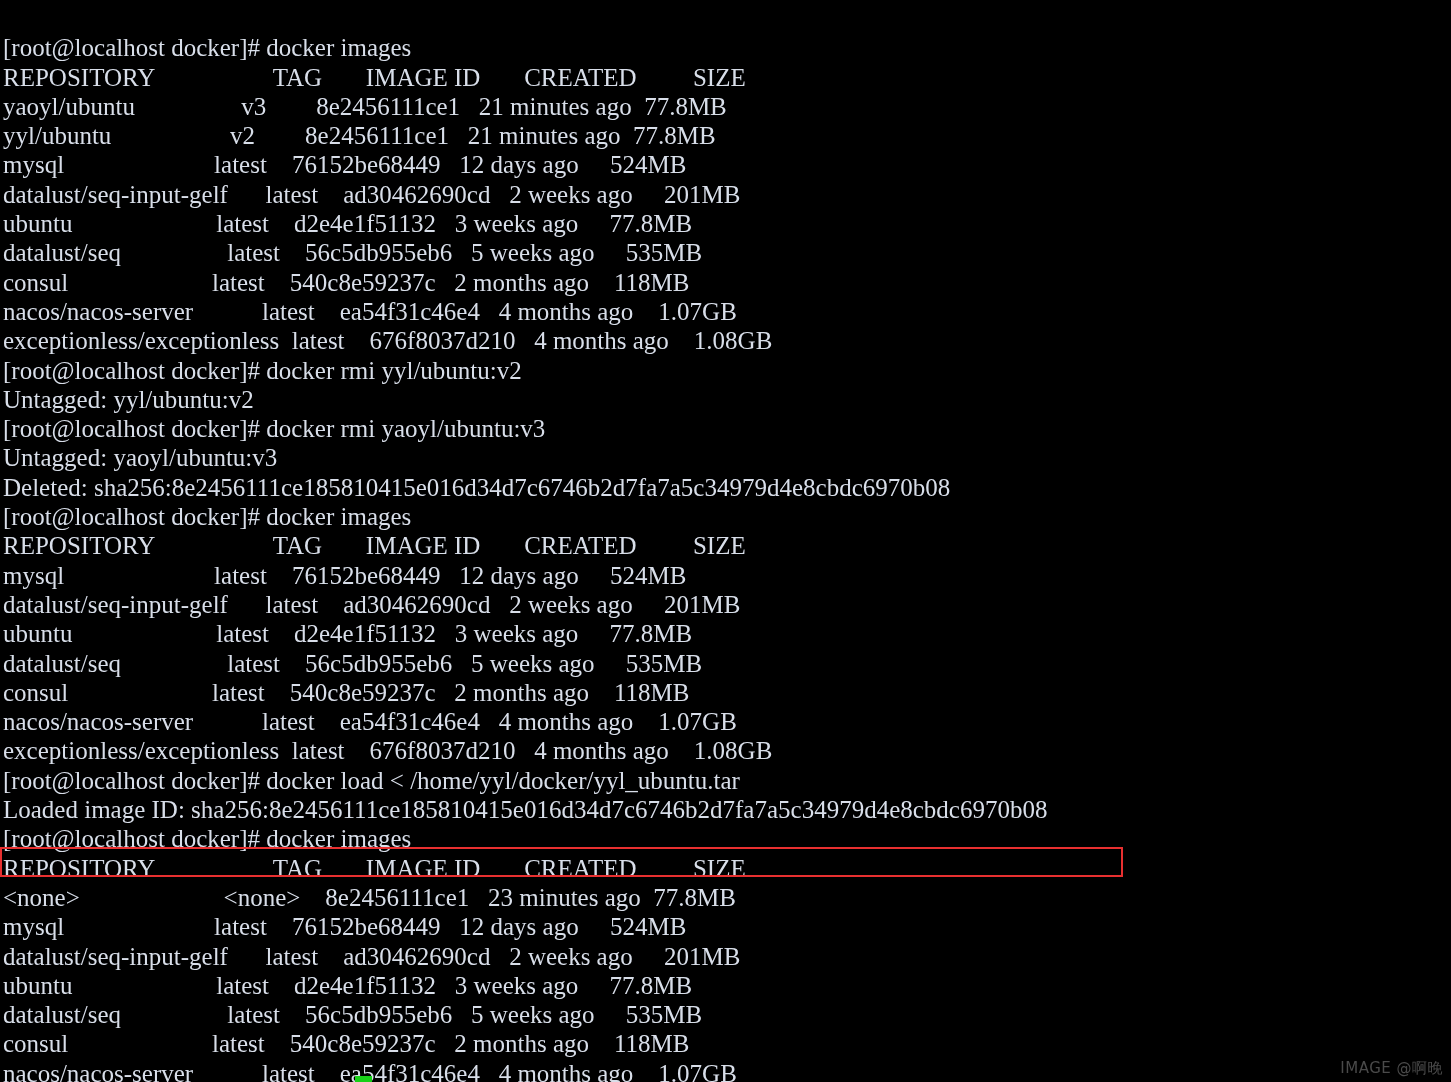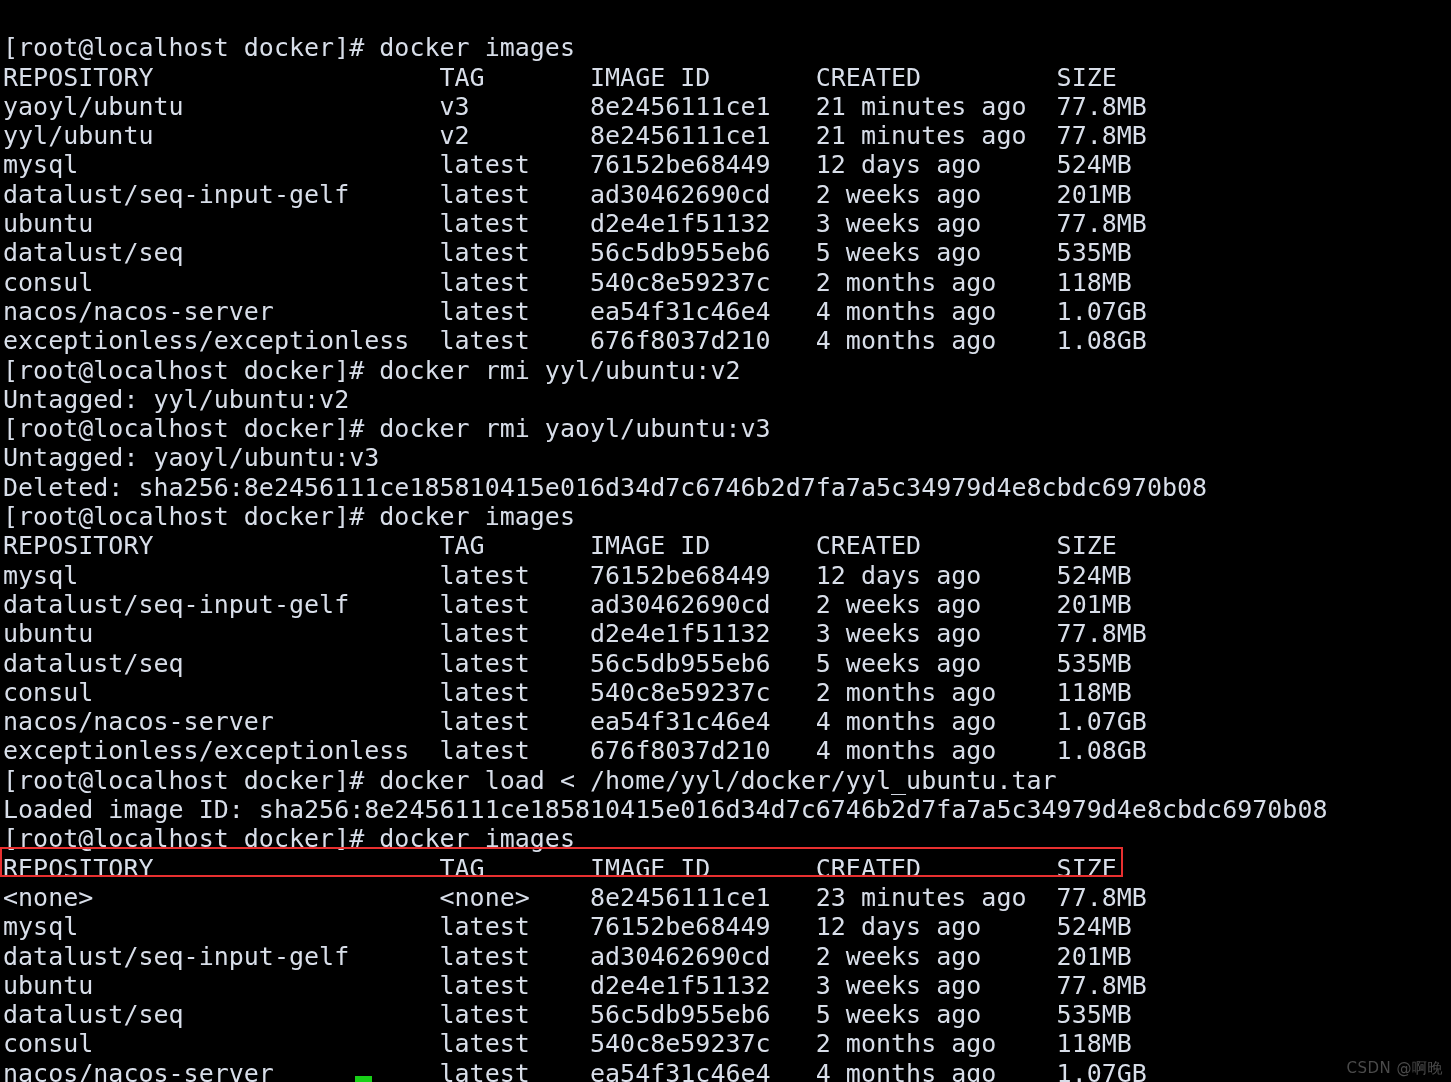--- a/index.html
+++ b/index.html
@@ -36,20 +36,21 @@
     font-size: 25px;
     line-height: 29.3px;
     letter-spacing: 0px;
     color: #d8dee9;
     -webkit-font-smoothing: none;
   }
   #screen .line {
     height: 29.3px;
     display: block;
     color: #d8dee9;
+    font-family: Liberation Serif, serif;
   }
 
   
   #highlight-box {
     position: absolute;
     border: 2px solid #e83030;
     box-sizing: border-box;
     pointer-events: none;
   }
 
@@ -75,15 +76,15 @@
 <body>
 
 <div id="terminal" style="background: rgb(0, 0, 0);">
 
   <pre id="screen" style="color: rgb(216, 222, 233);"><span class="line">&nbsp;</span><span class="line">[root@localhost docker]# docker images</span><span class="line">REPOSITORY                   TAG       IMAGE ID       CREATED         SIZE</span><span class="line">yaoyl/ubuntu                 v3        8e2456111ce1   21 minutes ago  77.8MB</span><span class="line">yyl/ubuntu                   v2        8e2456111ce1   21 minutes ago  77.8MB</span><span class="line">mysql                        latest    76152be68449   12 days ago     524MB</span><span class="line">datalust/seq-input-gelf      latest    ad30462690cd   2 weeks ago     201MB</span><span class="line">ubuntu                       latest    d2e4e1f51132   3 weeks ago     77.8MB</span><span class="line">datalust/seq                 latest    56c5db955eb6   5 weeks ago     535MB</span><span class="line">consul                       latest    540c8e59237c   2 months ago    118MB</span><span class="line">nacos/nacos-server           latest    ea54f31c46e4   4 months ago    1.07GB</span><span class="line">exceptionless/exceptionless  latest    676f8037d210   4 months ago    1.08GB</span><span class="line">[root@localhost docker]# docker rmi yyl/ubuntu:v2</span><span class="line">Untagged: yyl/ubuntu:v2</span><span class="line">[root@localhost docker]# docker rmi yaoyl/ubuntu:v3</span><span class="line">Untagged: yaoyl/ubuntu:v3</span><span class="line">Deleted: sha256:8e2456111ce185810415e016d34d7c6746b2d7fa7a5c34979d4e8cbdc6970b08</span><span class="line">[root@localhost docker]# docker images</span><span class="line">REPOSITORY                   TAG       IMAGE ID       CREATED         SIZE</span><span class="line">mysql                        latest    76152be68449   12 days ago     524MB</span><span class="line">datalust/seq-input-gelf      latest    ad30462690cd   2 weeks ago     201MB</span><span class="line">ubuntu                       latest    d2e4e1f51132   3 weeks ago     77.8MB</span><span class="line">datalust/seq                 latest    56c5db955eb6   5 weeks ago     535MB</span><span class="line">consul                       latest    540c8e59237c   2 months ago    118MB</span><span class="line">nacos/nacos-server           latest    ea54f31c46e4   4 months ago    1.07GB</span><span class="line">exceptionless/exceptionless  latest    676f8037d210   4 months ago    1.08GB</span><span class="line">[root@localhost docker]# docker load &lt; /home/yyl/docker/yyl_ubuntu.tar</span><span class="line">Loaded image ID: sha256:8e2456111ce185810415e016d34d7c6746b2d7fa7a5c34979d4e8cbdc6970b08</span><span class="line">[root@localhost docker]# docker images</span><span class="line">REPOSITORY                   TAG       IMAGE ID       CREATED         SIZE</span><span class="line">&lt;none&gt;                       &lt;none&gt;    8e2456111ce1   23 minutes ago  77.8MB</span><span class="line">mysql                        latest    76152be68449   12 days ago     524MB</span><span class="line">datalust/seq-input-gelf      latest    ad30462690cd   2 weeks ago     201MB</span><span class="line">ubuntu                       latest    d2e4e1f51132   3 weeks ago     77.8MB</span><span class="line">datalust/seq                 latest    56c5db955eb6   5 weeks ago     535MB</span><span class="line">consul                       latest    540c8e59237c   2 months ago    118MB</span><span class="line">nacos/nacos-server           latest    ea54f31c46e4   4 months ago    1.07GB</span></pre>
 
   <div id="highlight-box" style="left: 0px; top: 847px; width: 1123px; height: 30px; border-color: rgb(232, 48, 48);"></div>
 
   <div id="cursor" style="left: 355px; top: 1076px; width: 17px; height: 6px; background: rgb(24, 208, 24);"></div>
 
-  <div id="watermark" style="color: rgb(74, 74, 74);">CSDN @啊晚</div>
+  <div id="watermark" style="color: rgb(74, 74, 74);">IMAGE @啊晚</div>
 
 </div>
 
 </body></html>

